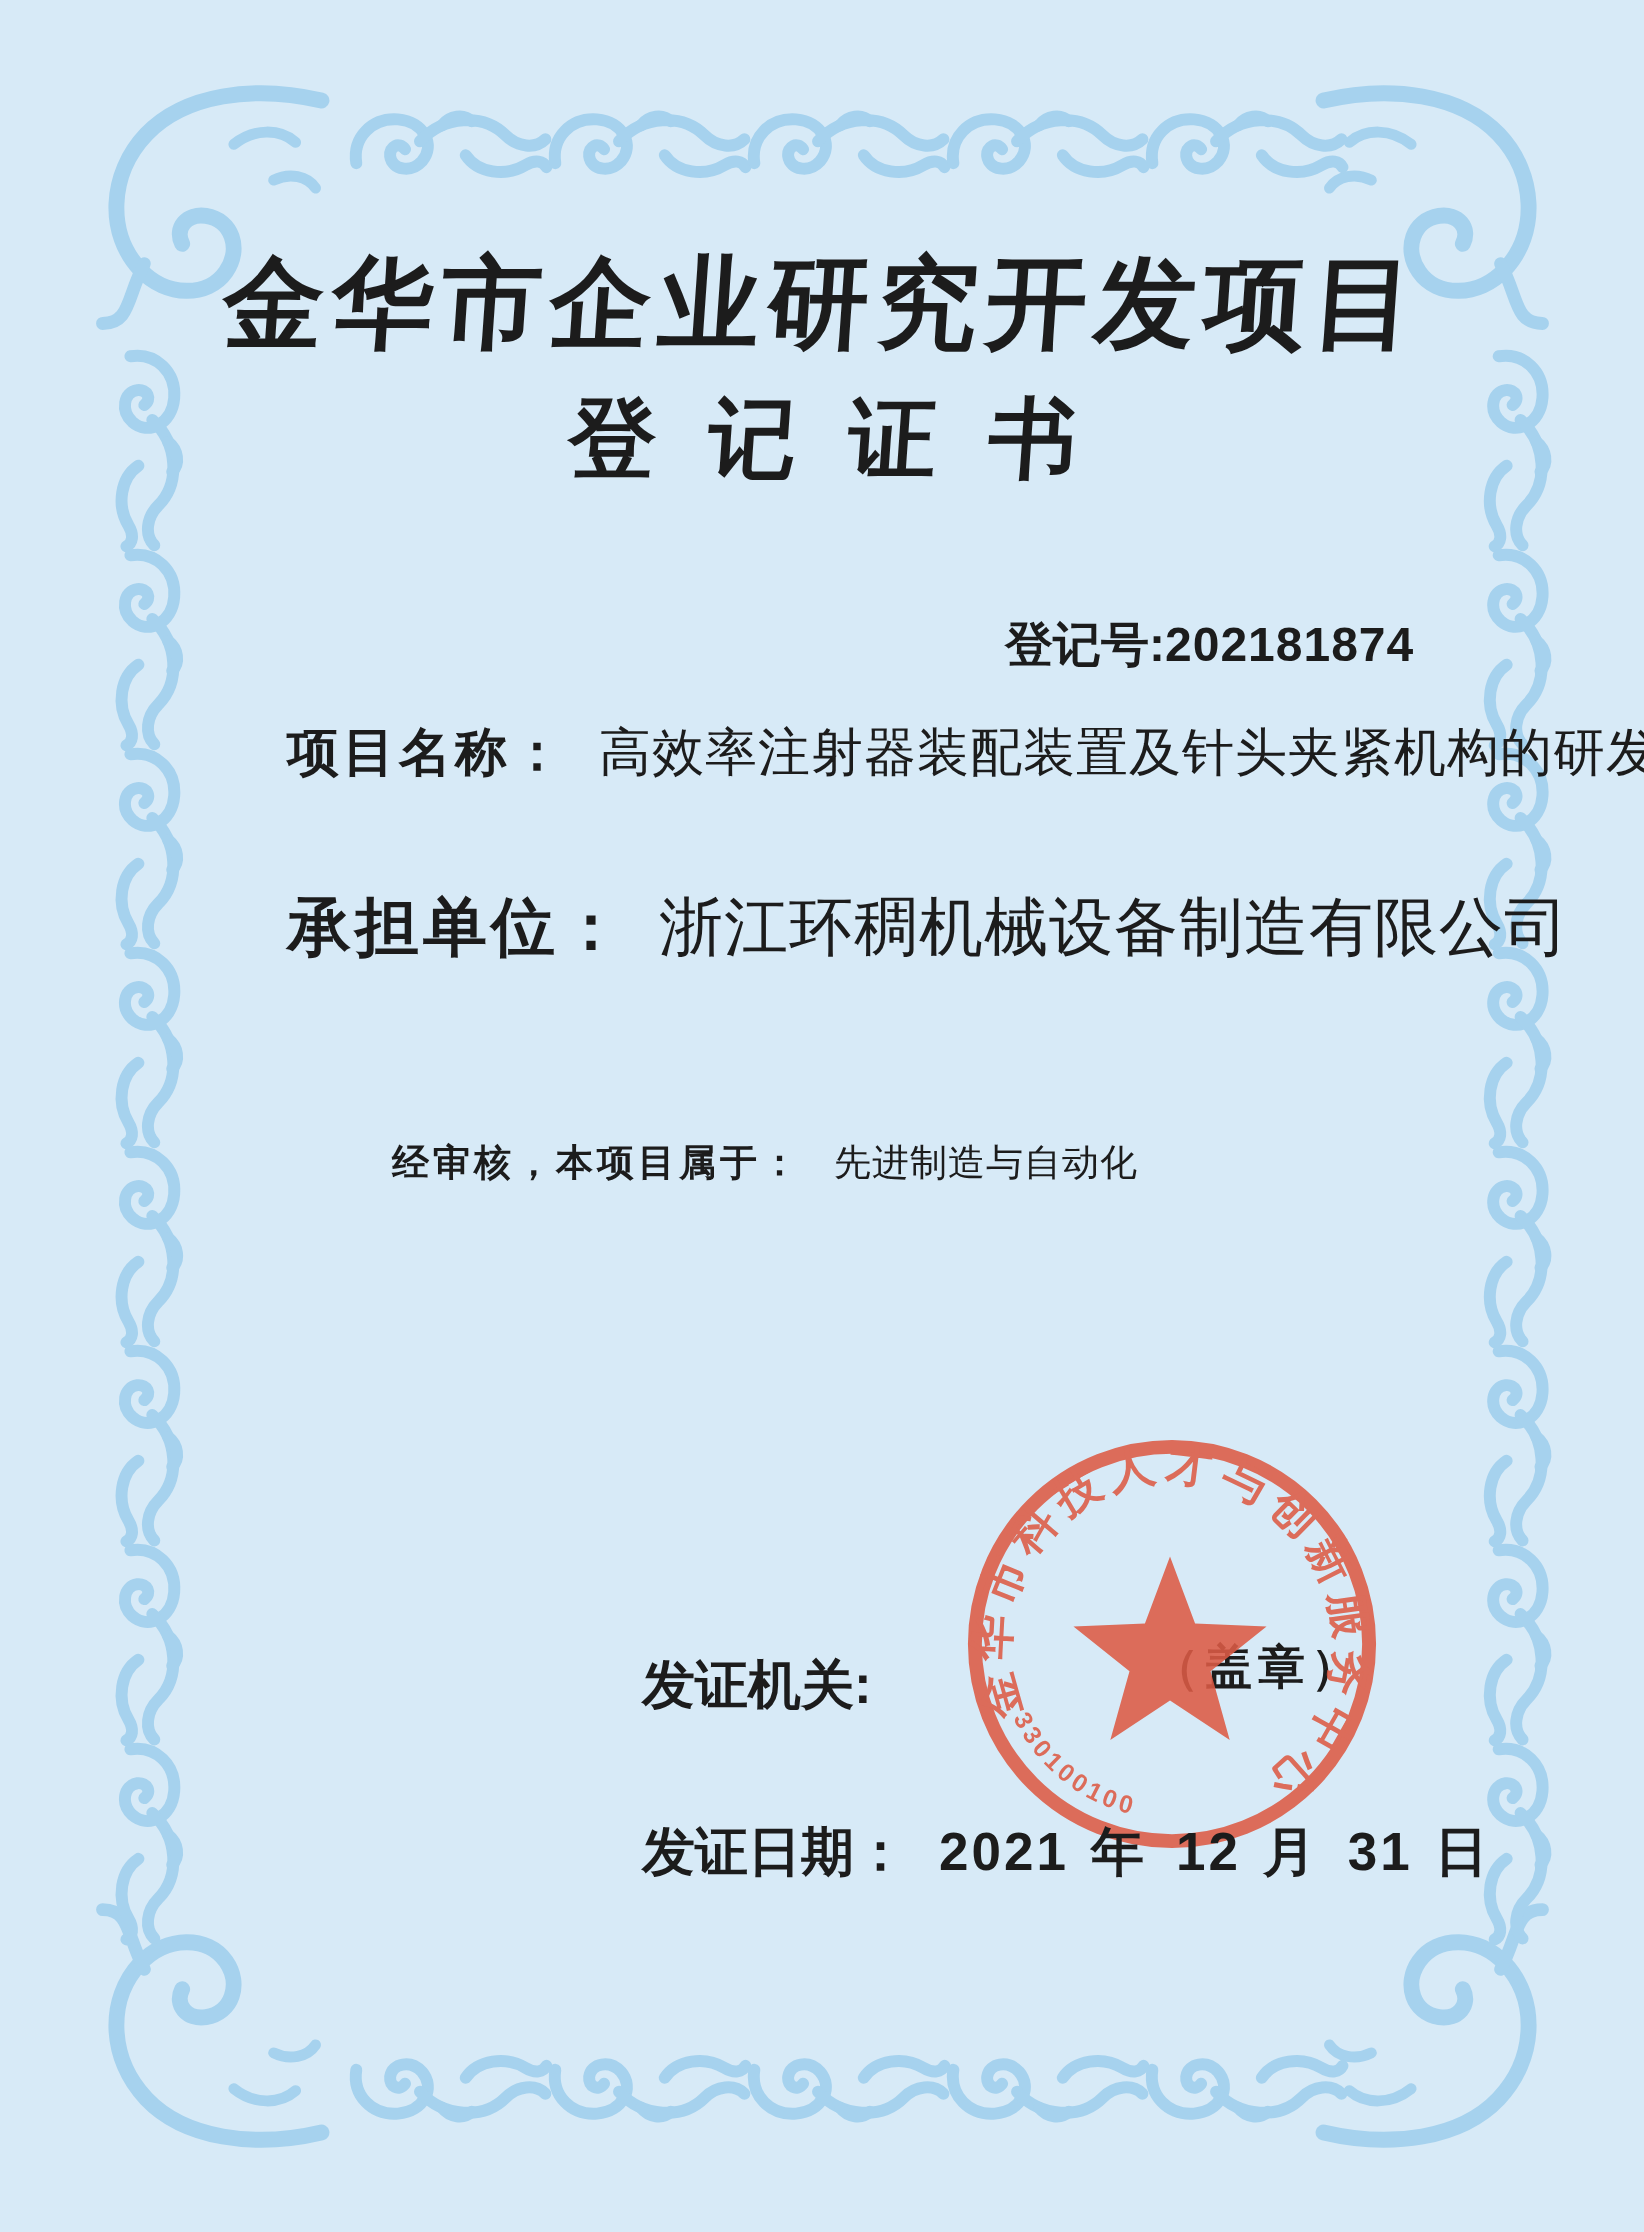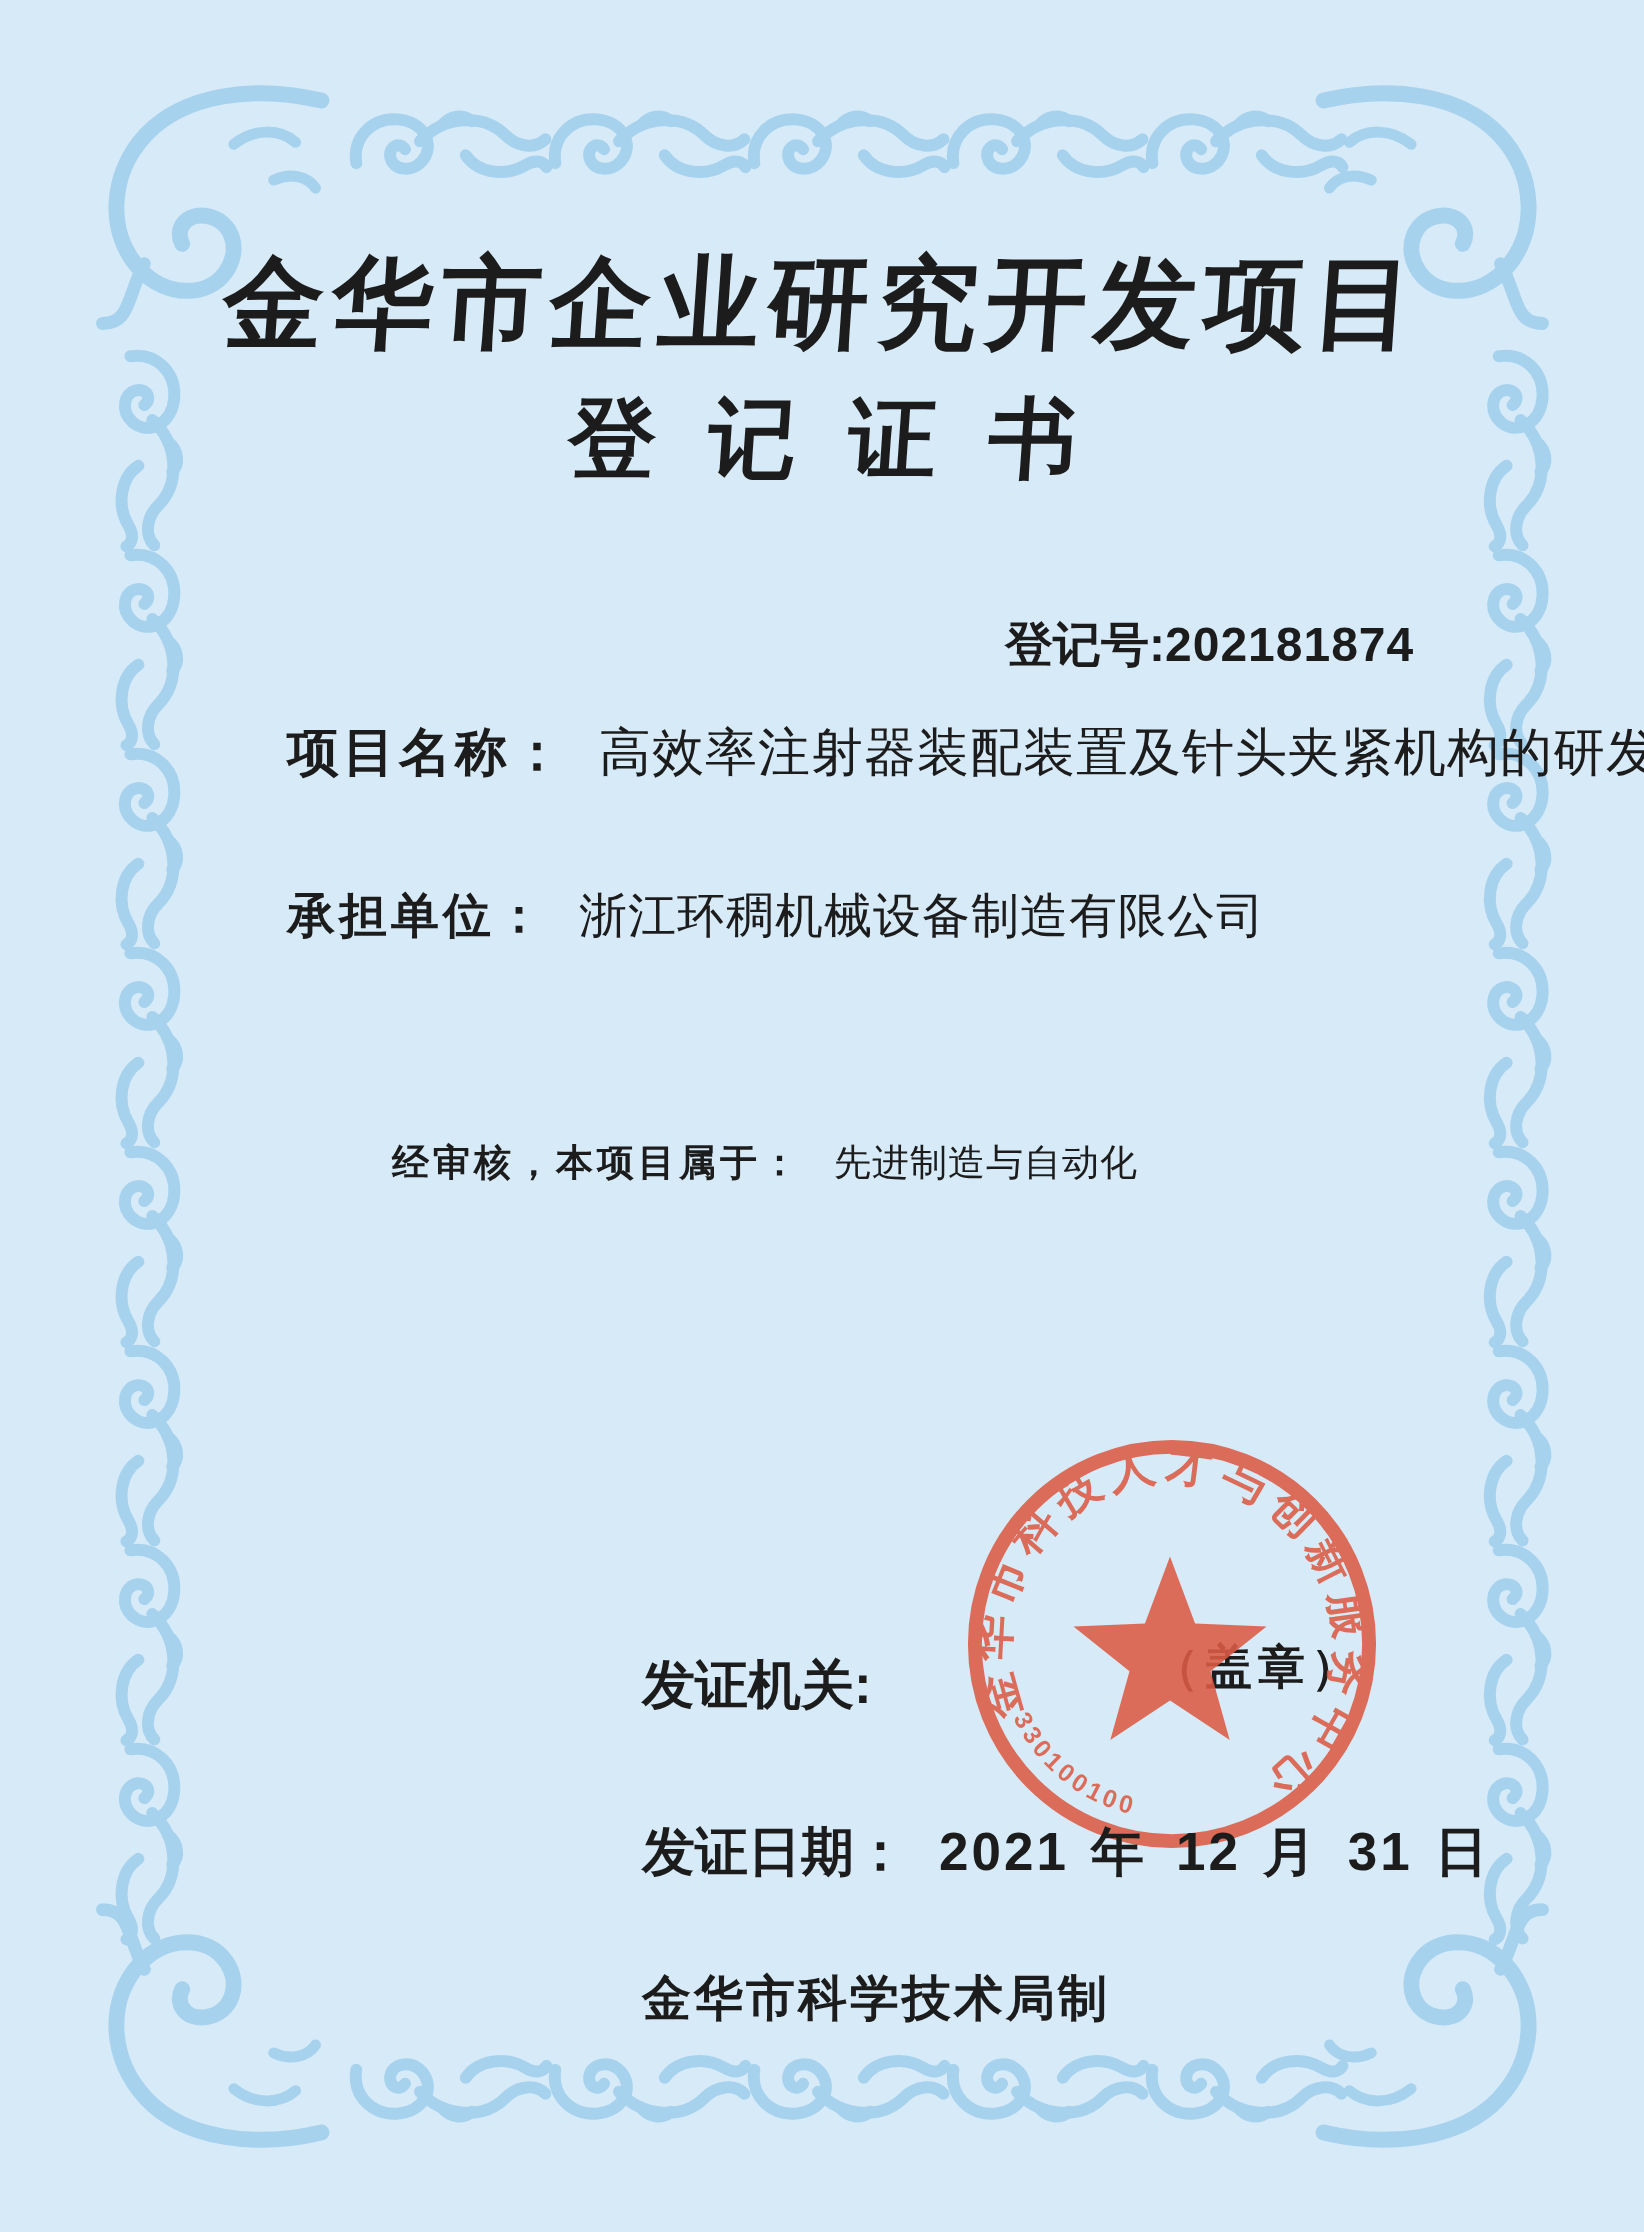--- a/index.html
+++ b/index.html
@@ -25,21 +25,21 @@
   .title2{
     left:0;right:0;top:380px;text-align:center;
     font-size:88px;font-weight:900;letter-spacing:52px;padding-left:52px;
     transform:skewX(-4deg);
   }
   .regno{left:1005px;top:613px;font-size:48px;font-weight:600;text-align:right;}
   .regno .lab{font-family:"Liberation Sans","DejaVu Sans",sans-serif;}
   .regno .val{font-family:"Liberation Sans","DejaVu Sans",sans-serif;letter-spacing:1px;}
 
   .row-project{left:287px;top:718px;font-size:52px;}
-  .row-undertaker{left:287px;top:884px;font-size:48px;}
+  .row-undertaker{left:287px;top:884px;font-size:64px;}
   .row-review{left:392px;top:1138px;font-size:37px;}
   .field-label{font-weight:900;letter-spacing:4px;margin-top:44px;}
   .field-value{font-family:"Liberation Sans","DejaVu Sans",sans-serif;font-weight:400;letter-spacing:1px;margin-left:32px;}
 
   .para{
     position:absolute;left:285px;top:1200px;width:1189px;
     font-size:43px;line-height:77px;font-weight:700;letter-spacing:1px;
     white-space:nowrap;
   }
   .para div{height:77px;}
@@ -149,16 +149,15 @@
           <textPath href="#sealCodeArc">33010010017410</textPath>
         </text>
       </g>
     </svg>
   </div>
 
   <div class="abs date-line sans">
     <span>发证日期：</span><span class="num">2021</span><span>年</span><span class="num">12</span><span>月</span><span class="num">31</span><span>日</span>
   </div>
 
-  <div class="abs footer-line sans">金华市科学技术局制</div>
 
 </div>
 
 
 </body></html>

